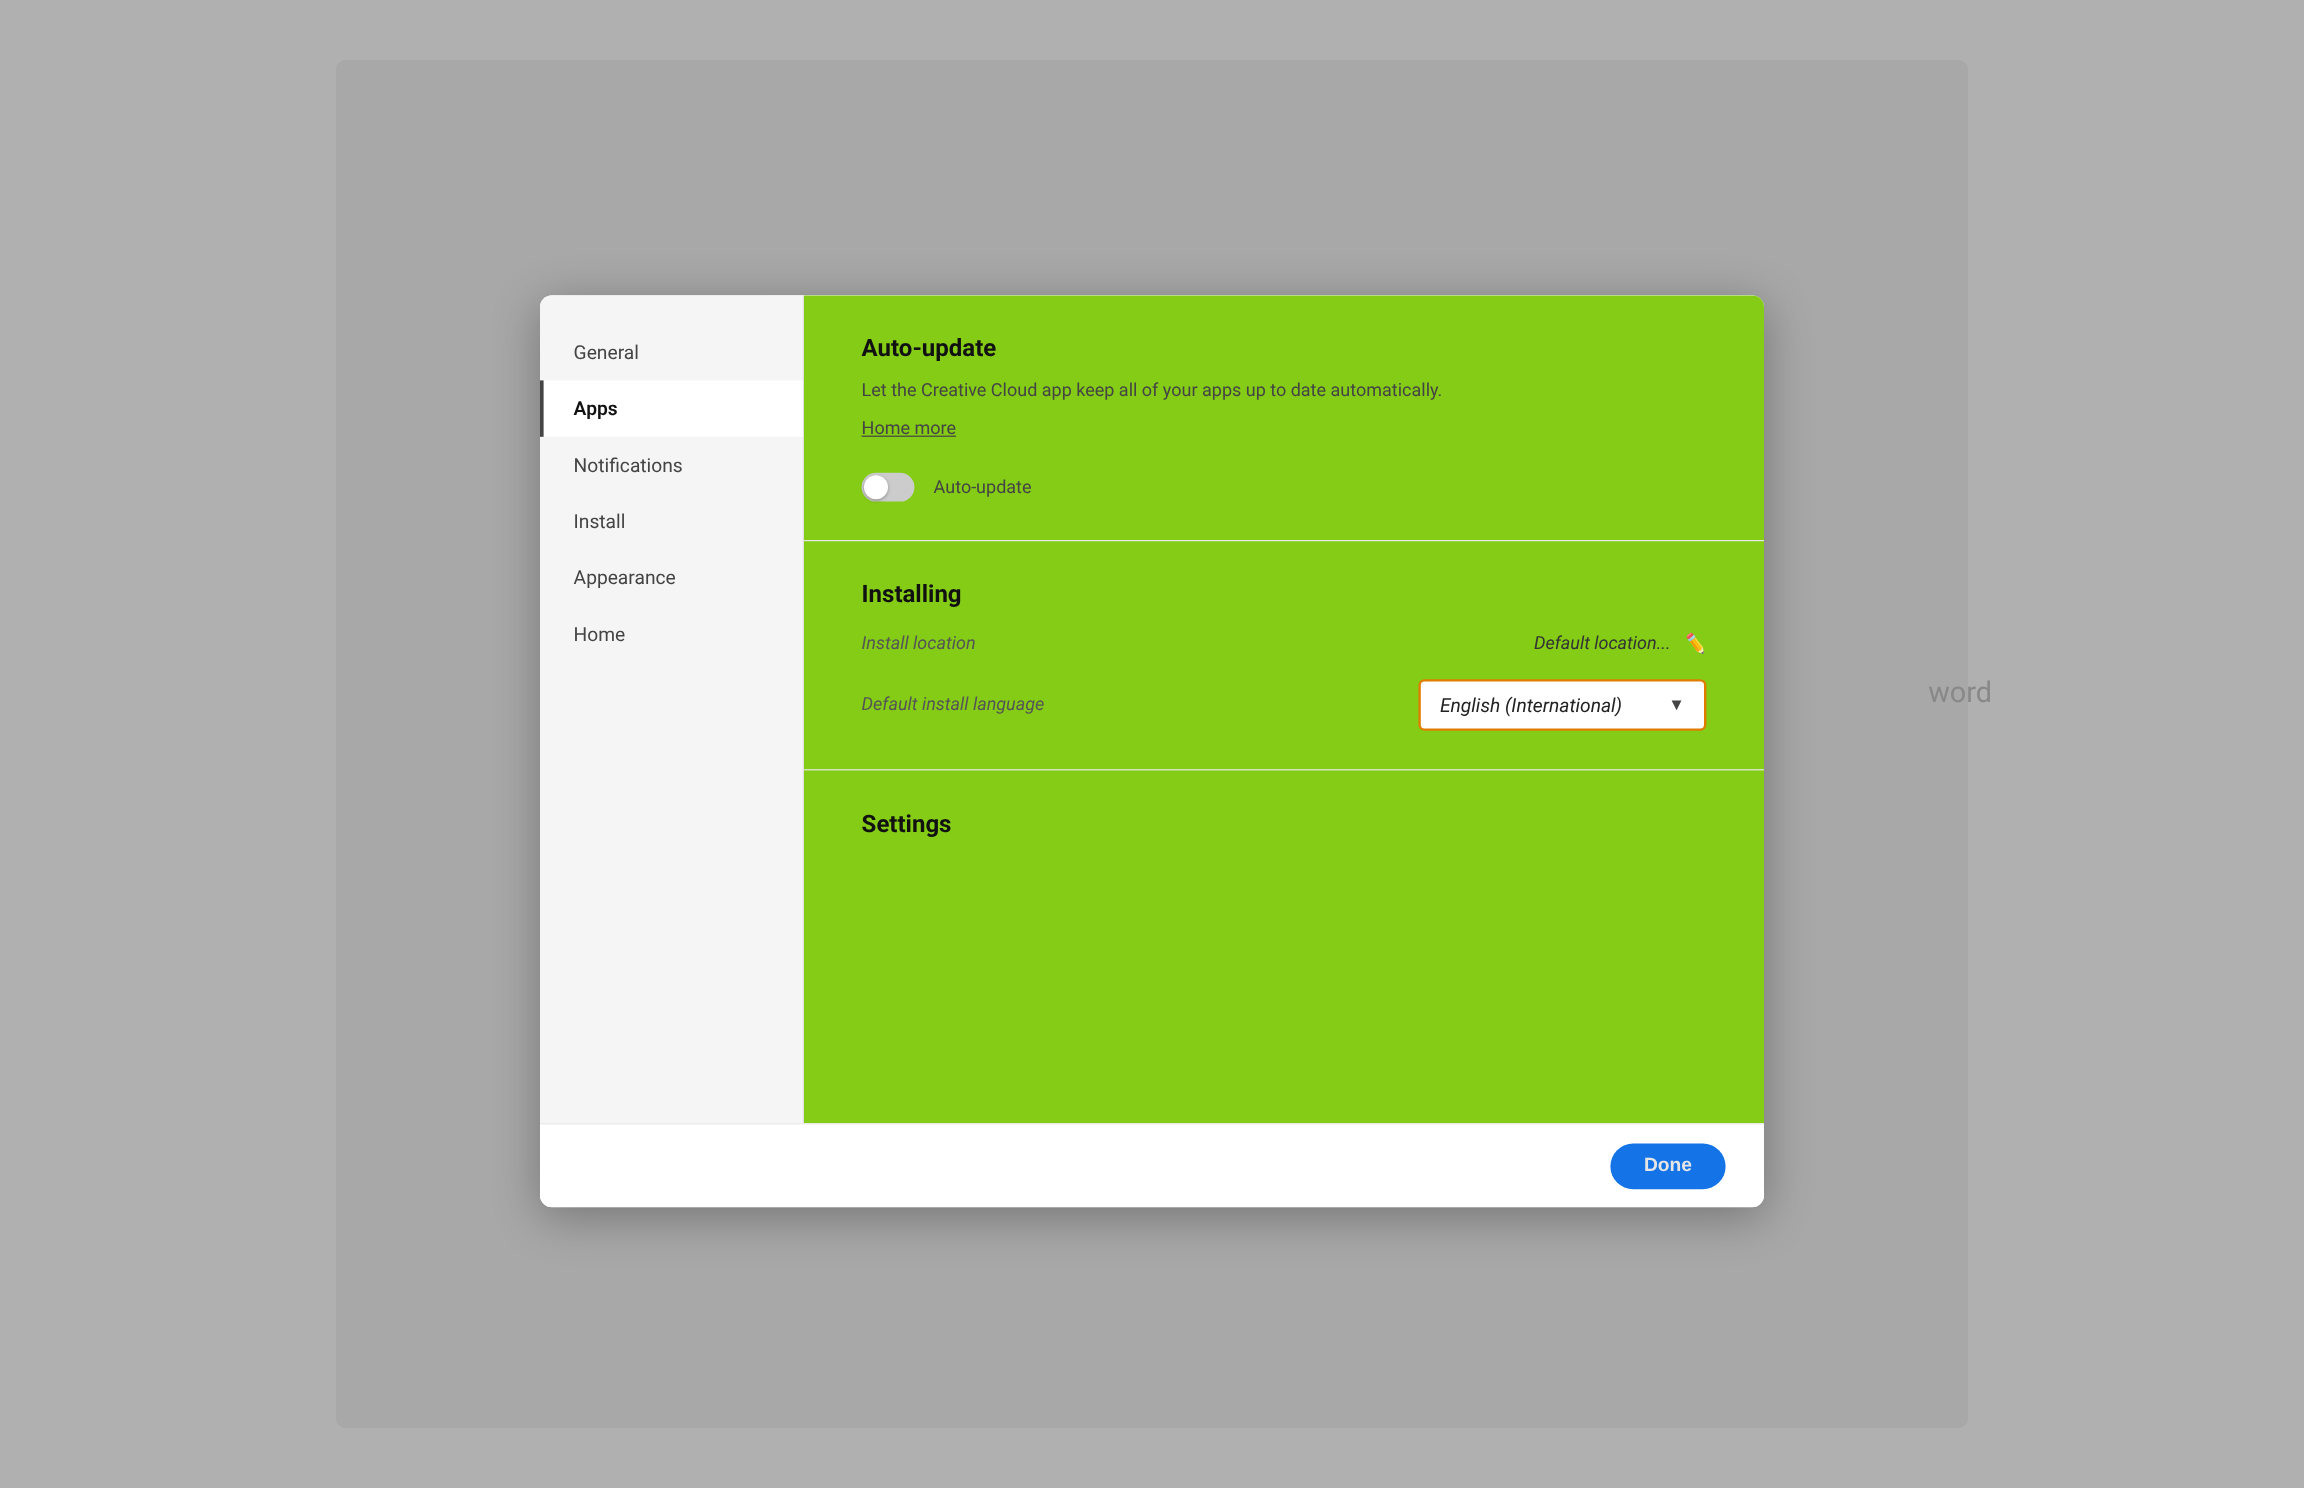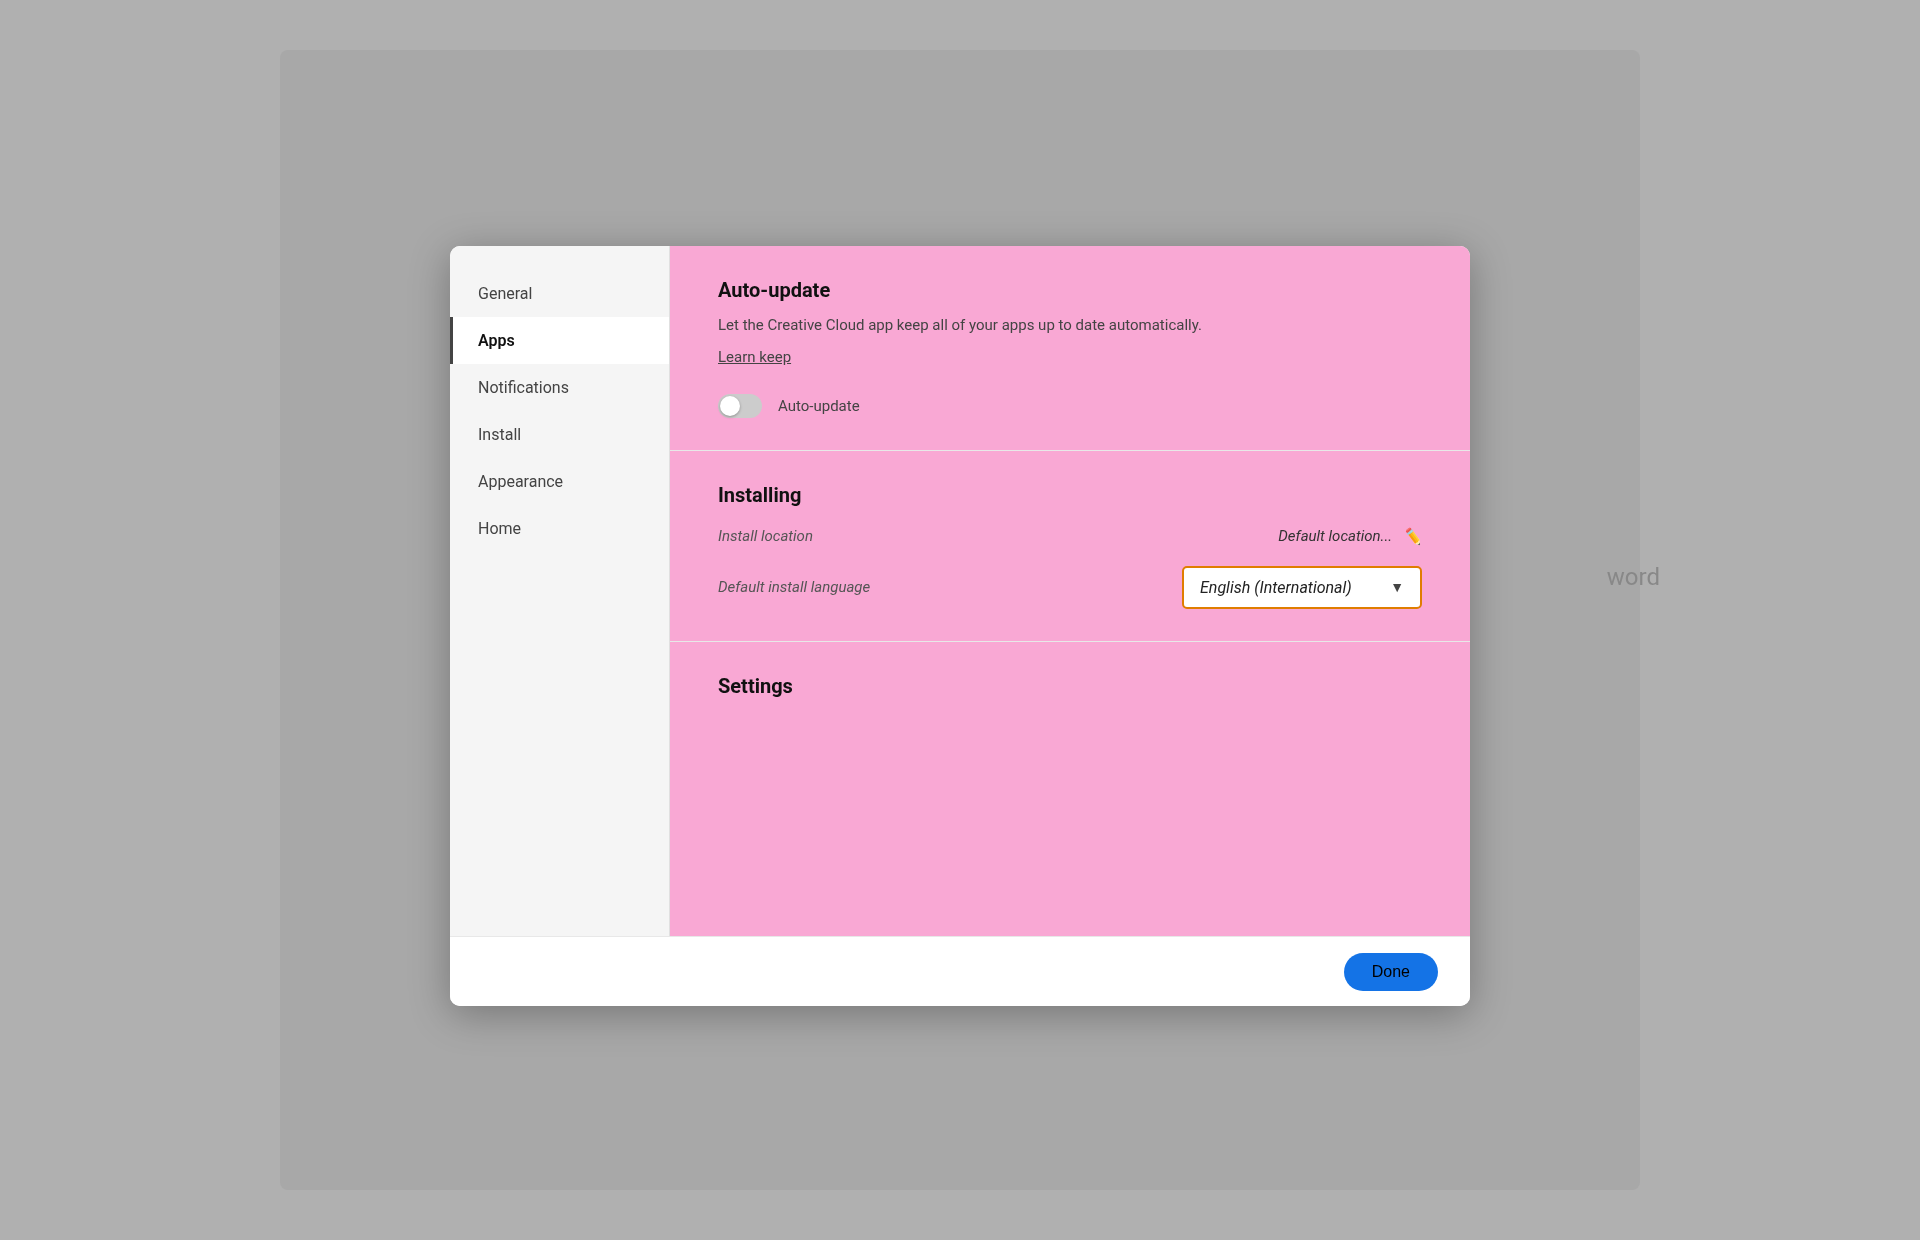--- a/index.html
+++ b/index.html
@@ -76,21 +76,21 @@
       top: 0;
       bottom: 0;
       width: 3px;
       background: #444;
     }
 
     
     .main-content {
       flex: 1;
       overflow-y: auto;
-      background: #f9a8d4;
+      background: #84cc16;
       position: relative;
     }
 
     
     .section {
       padding: 32px 48px;
       border-bottom: 1px solid #e8e8e8;
     }
 
     .section:last-child {
@@ -208,26 +208,26 @@
       background: #fff;
       border-top: 1px solid #e8e8e8;
       display: flex;
       align-items: center;
       justify-content: flex-end;
       padding: 0 32px;
     }
 
     .done-button {
       background: #1473e6;
-      color: #000000;
+      color: #e5e5e5;
       border: none;
       border-radius: 20px;
       padding: 10px 28px;
       font-size: 16px;
-      font-weight: 400;
+      font-weight: 700;
       cursor: pointer;
     }
 
     
     .bg-word {
       position: absolute;
       right: -20px;
       top: 45%;
       font-size: 24px;
       color: #888;
@@ -271,21 +271,21 @@
           <span>Home</span>
         </div>
 
       </div>
 
       <div class="main-content">
 
         <div class="section">
           <div class="section-title">Auto-update</div>
           <div class="section-description">Let the Creative Cloud app keep all of your apps up to date automatically.</div>
-          <a class="learn-more-link">Learn keep</a>
+          <a class="learn-more-link">Home more</a>
           <div class="toggle-row">
             <div class="toggle">
               <div class="toggle-knob"></div>
             </div>
             <span class="toggle-label">Auto-update</span>
           </div>
         </div>
 
         <div class="section">
           <div class="section-title">Installing</div>

